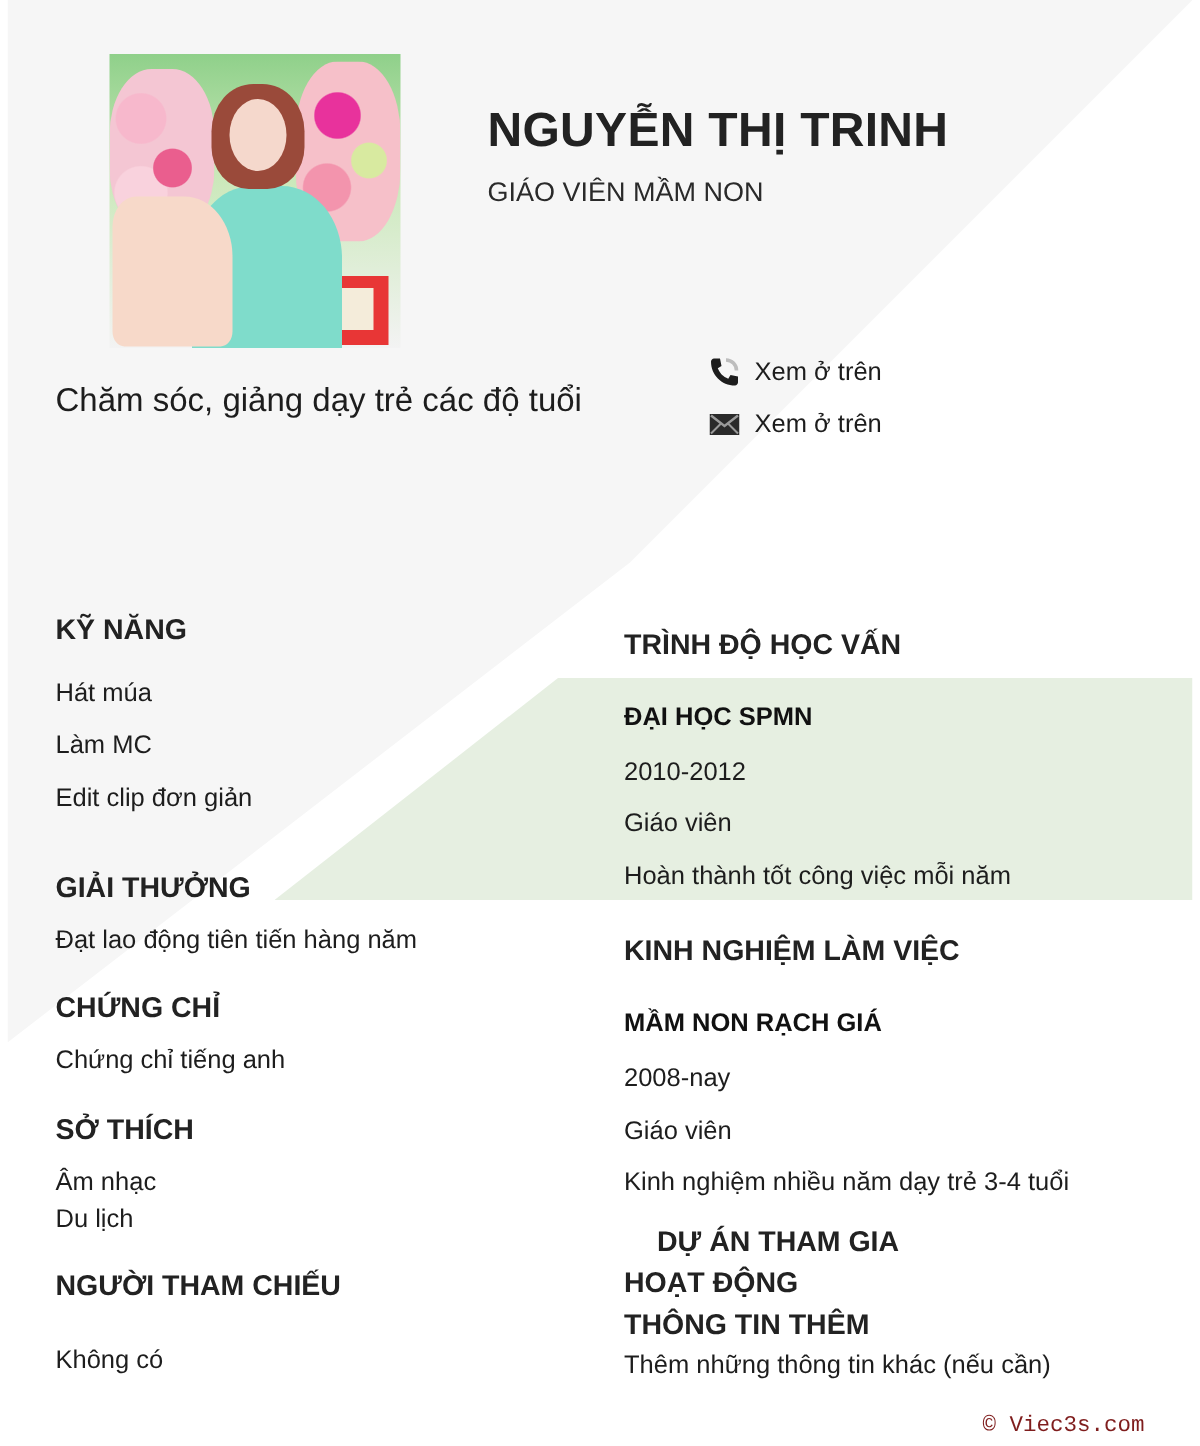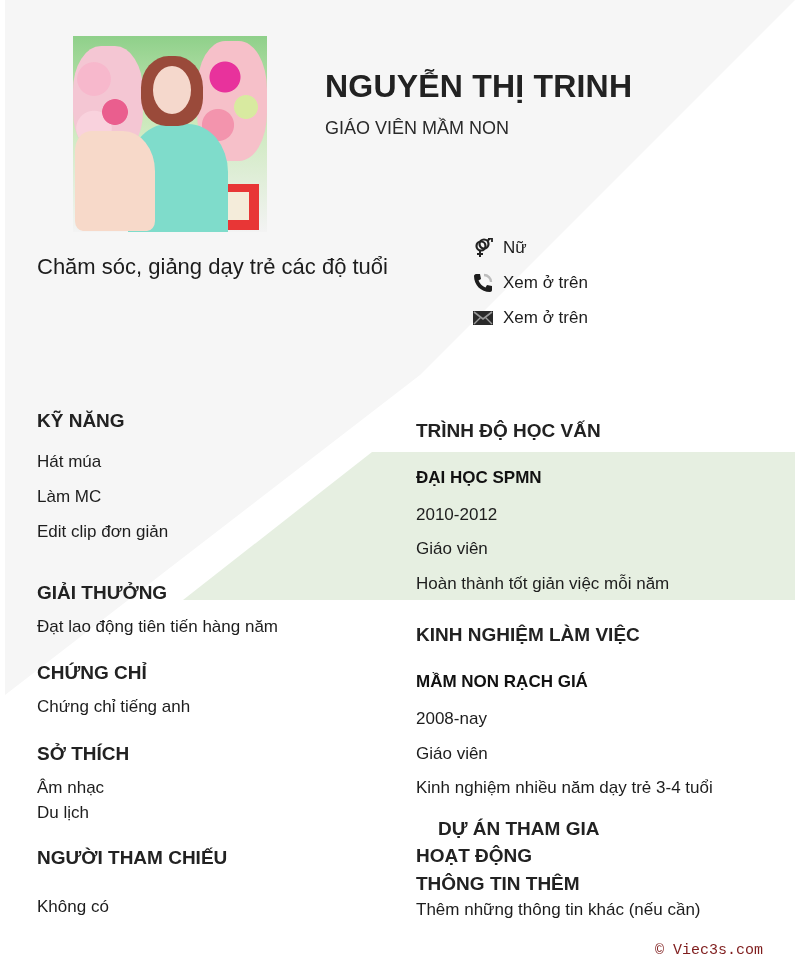--- a/index.html
+++ b/index.html
@@ -71,33 +71,20 @@
 </div>
 
 <div class="name">NGUYỄN THỊ TRINH</div>
 <div class="title">GIÁO VIÊN MẦM NON</div>
 <div class="summary">Chăm sóc, giảng dạy trẻ các độ tuổi</div>
 
 <div class="contact">
   <div class="contact-row">
     <span class="ico">
       <svg width="20" height="20" viewBox="0 0 20 20">
-          <circle cx="8" cy="8" r="4.5" fill="none" stroke="#222" stroke-width="2.2"></circle>
-          <circle cx="11" cy="6" r="4.5" fill="none" stroke="#222" stroke-width="2.2"></circle>
-          <line x1="14" y1="3" x2="18" y2="0" stroke="#222" stroke-width="2"></line>
-          <path d="M15 0 L19 0 L19 4" fill="none" stroke="#222" stroke-width="1.8"></path>
-          <line x1="7" y1="12.5" x2="7" y2="19" stroke="#222" stroke-width="2"></line>
-          <line x1="4" y1="16" x2="10" y2="16" stroke="#222" stroke-width="2"></line>
-        </svg>
-    </span>
-    <span class="txt">Nữ</span>
-  </div>
-  <div class="contact-row">
-    <span class="ico">
-      <svg width="20" height="20" viewBox="0 0 20 20">
           <path d="M3 1 L7 1 L8 6 L5.5 7.5 C7 11 9 13 12.5 14.5 L14 12 L19 13 L19 17 C19 18 18 19 17 19 C8 19 1 12 1 3 C1 2 2 1 3 1 Z" fill="#1d1d1d"></path>
           <path d="M11 2 A7 7 0 0 1 18 9" fill="none" stroke="#bdbdbd" stroke-width="2.4"></path>
         </svg>
     </span>
     <span class="txt">Xem ở trên</span>
   </div>
   <div class="contact-row">
     <span class="ico">
       <svg width="20" height="16" viewBox="0 0 20 16">
           <rect x="0" y="1" width="20" height="14" fill="#2a2a2a"></rect>
@@ -124,21 +111,21 @@
 <div class="abs t" style="left:37px; top:778px;">Âm nhạc</div>
 <div class="abs t" style="left:37px; top:803px;">Du lịch</div>
 
 <div class="abs h" style="left:37px; top:847px;">NGƯỜI THAM CHIẾU</div>
 <div class="abs t" style="left:37px; top:897px;">Không có</div>
 
 <div class="abs h" style="left:416px; top:420px;">TRÌNH ĐỘ HỌC VẤN</div>
 <div class="abs sub" style="left:416px; top:468px;">ĐẠI HỌC SPMN</div>
 <div class="abs t" style="left:416px; top:505px;">2010-2012</div>
 <div class="abs t" style="left:416px; top:539px;">Giáo viên</div>
-<div class="abs t" style="left:416px; top:574px;">Hoàn thành tốt giản việc mỗi năm</div>
+<div class="abs t" style="left:416px; top:574px;">Hoàn thành tốt công việc mỗi năm</div>
 
 <div class="abs h" style="left:416px; top:624px;">KINH NGHIỆM LÀM VIỆC</div>
 <div class="abs sub" style="left:416px; top:672px;">MẦM NON RẠCH GIÁ</div>
 <div class="abs t" style="left:416px; top:709px;">2008-nay</div>
 <div class="abs t" style="left:416px; top:744px;">Giáo viên</div>
 <div class="abs t" style="left:416px; top:778px;">Kinh nghiệm nhiều năm dạy trẻ 3-4 tuổi</div>
 
 <div class="abs h" style="left:416px; top:818px;margin-left:22px;">DỰ ÁN THAM GIA</div>
 <div class="abs h" style="left:416px; top:845px;">HOẠT ĐỘNG</div>
 <div class="abs h" style="left:416px; top:873px;">THÔNG TIN THÊM</div>

